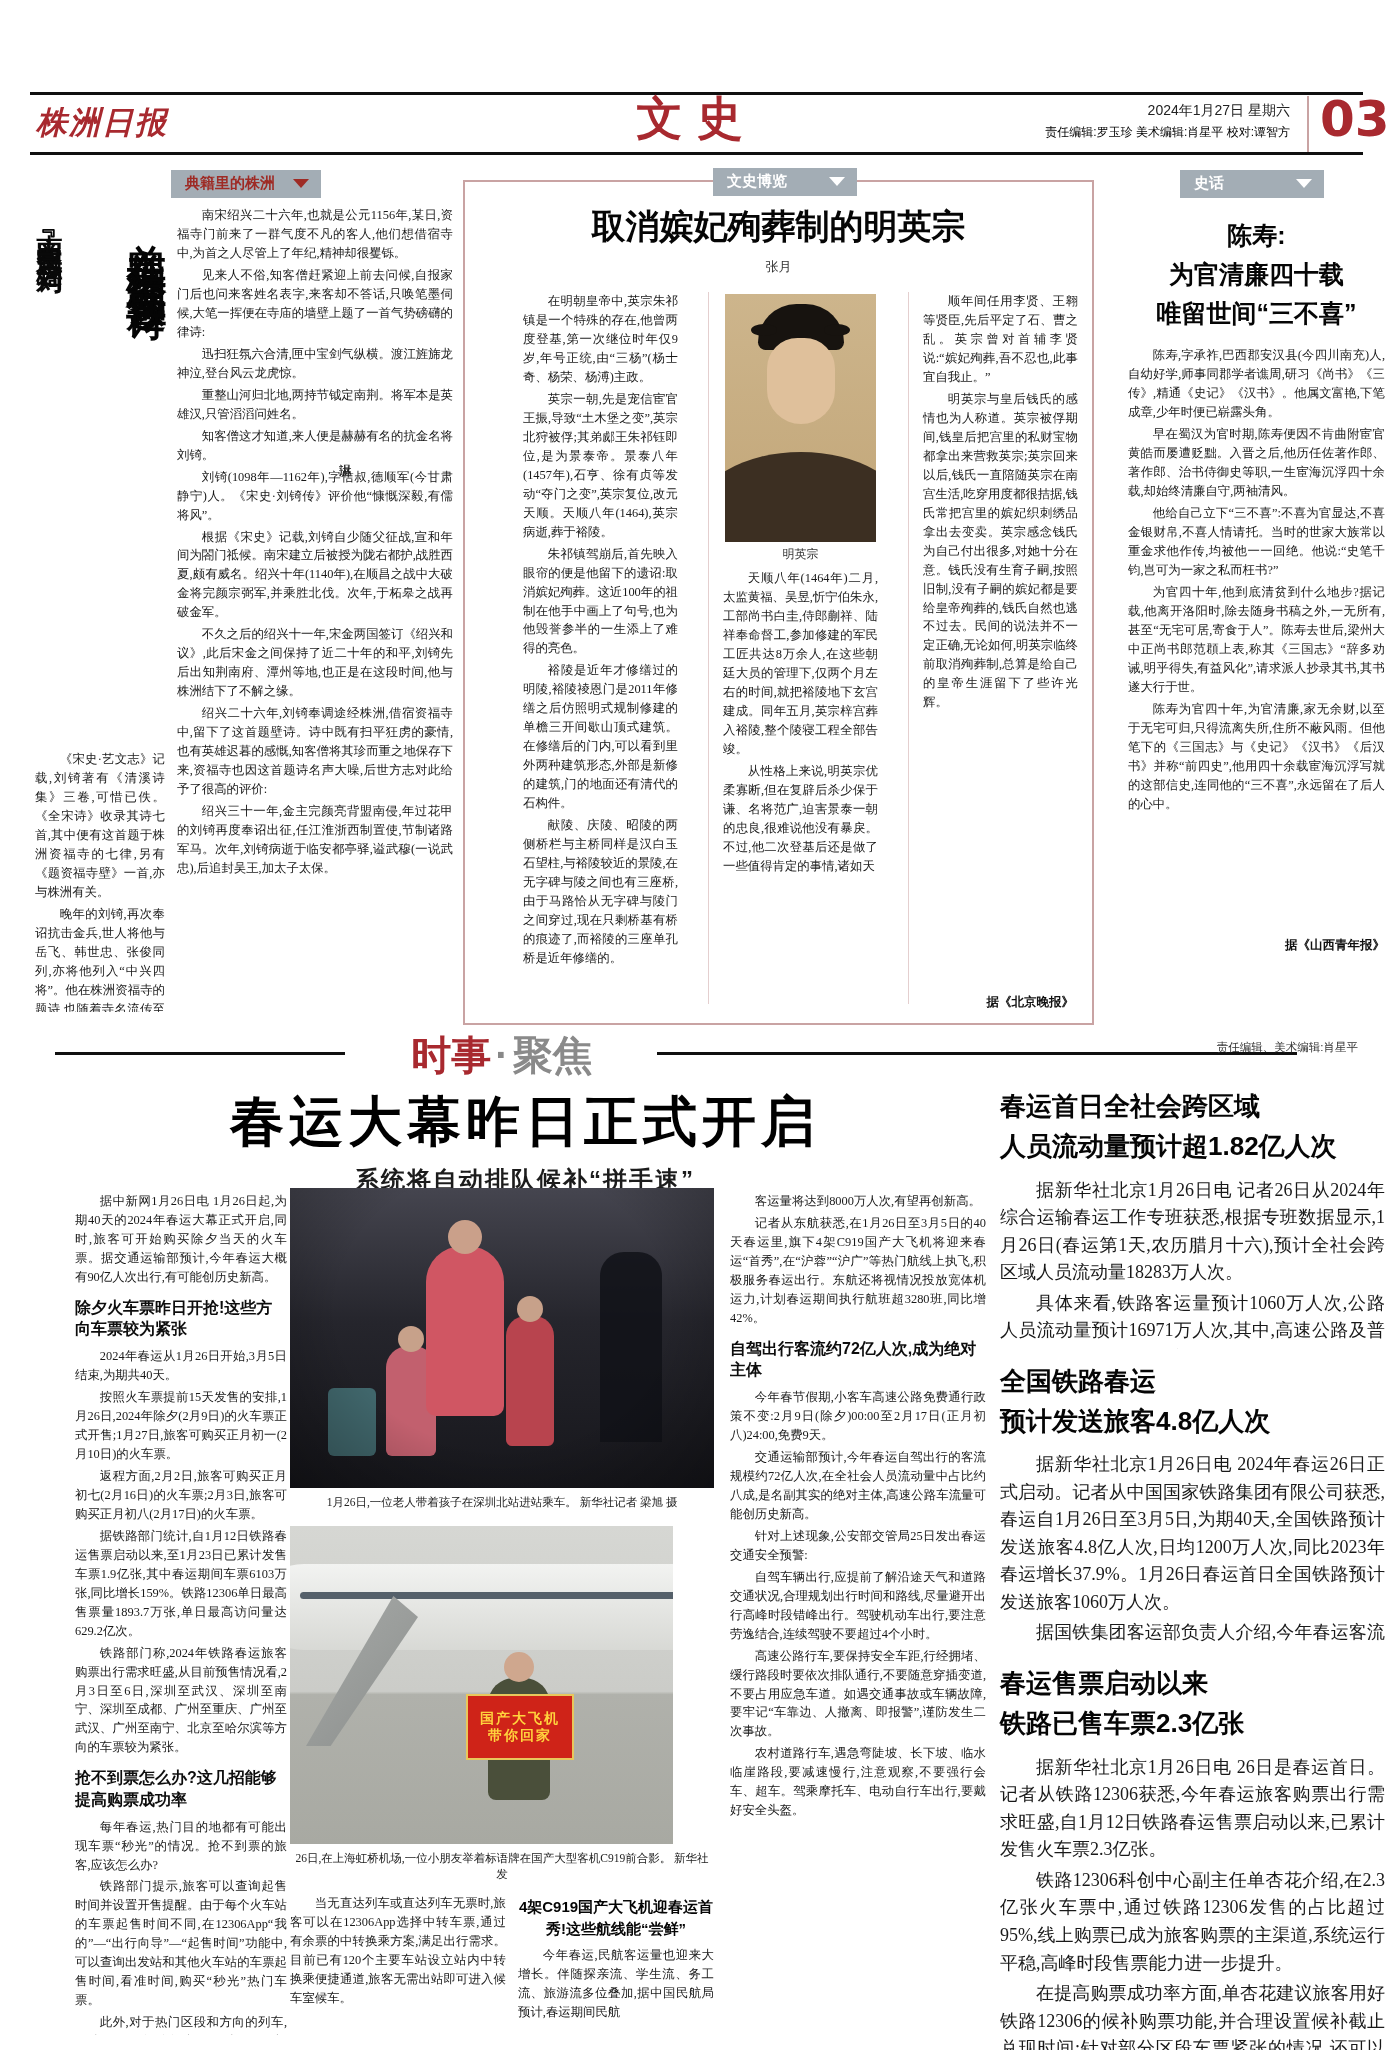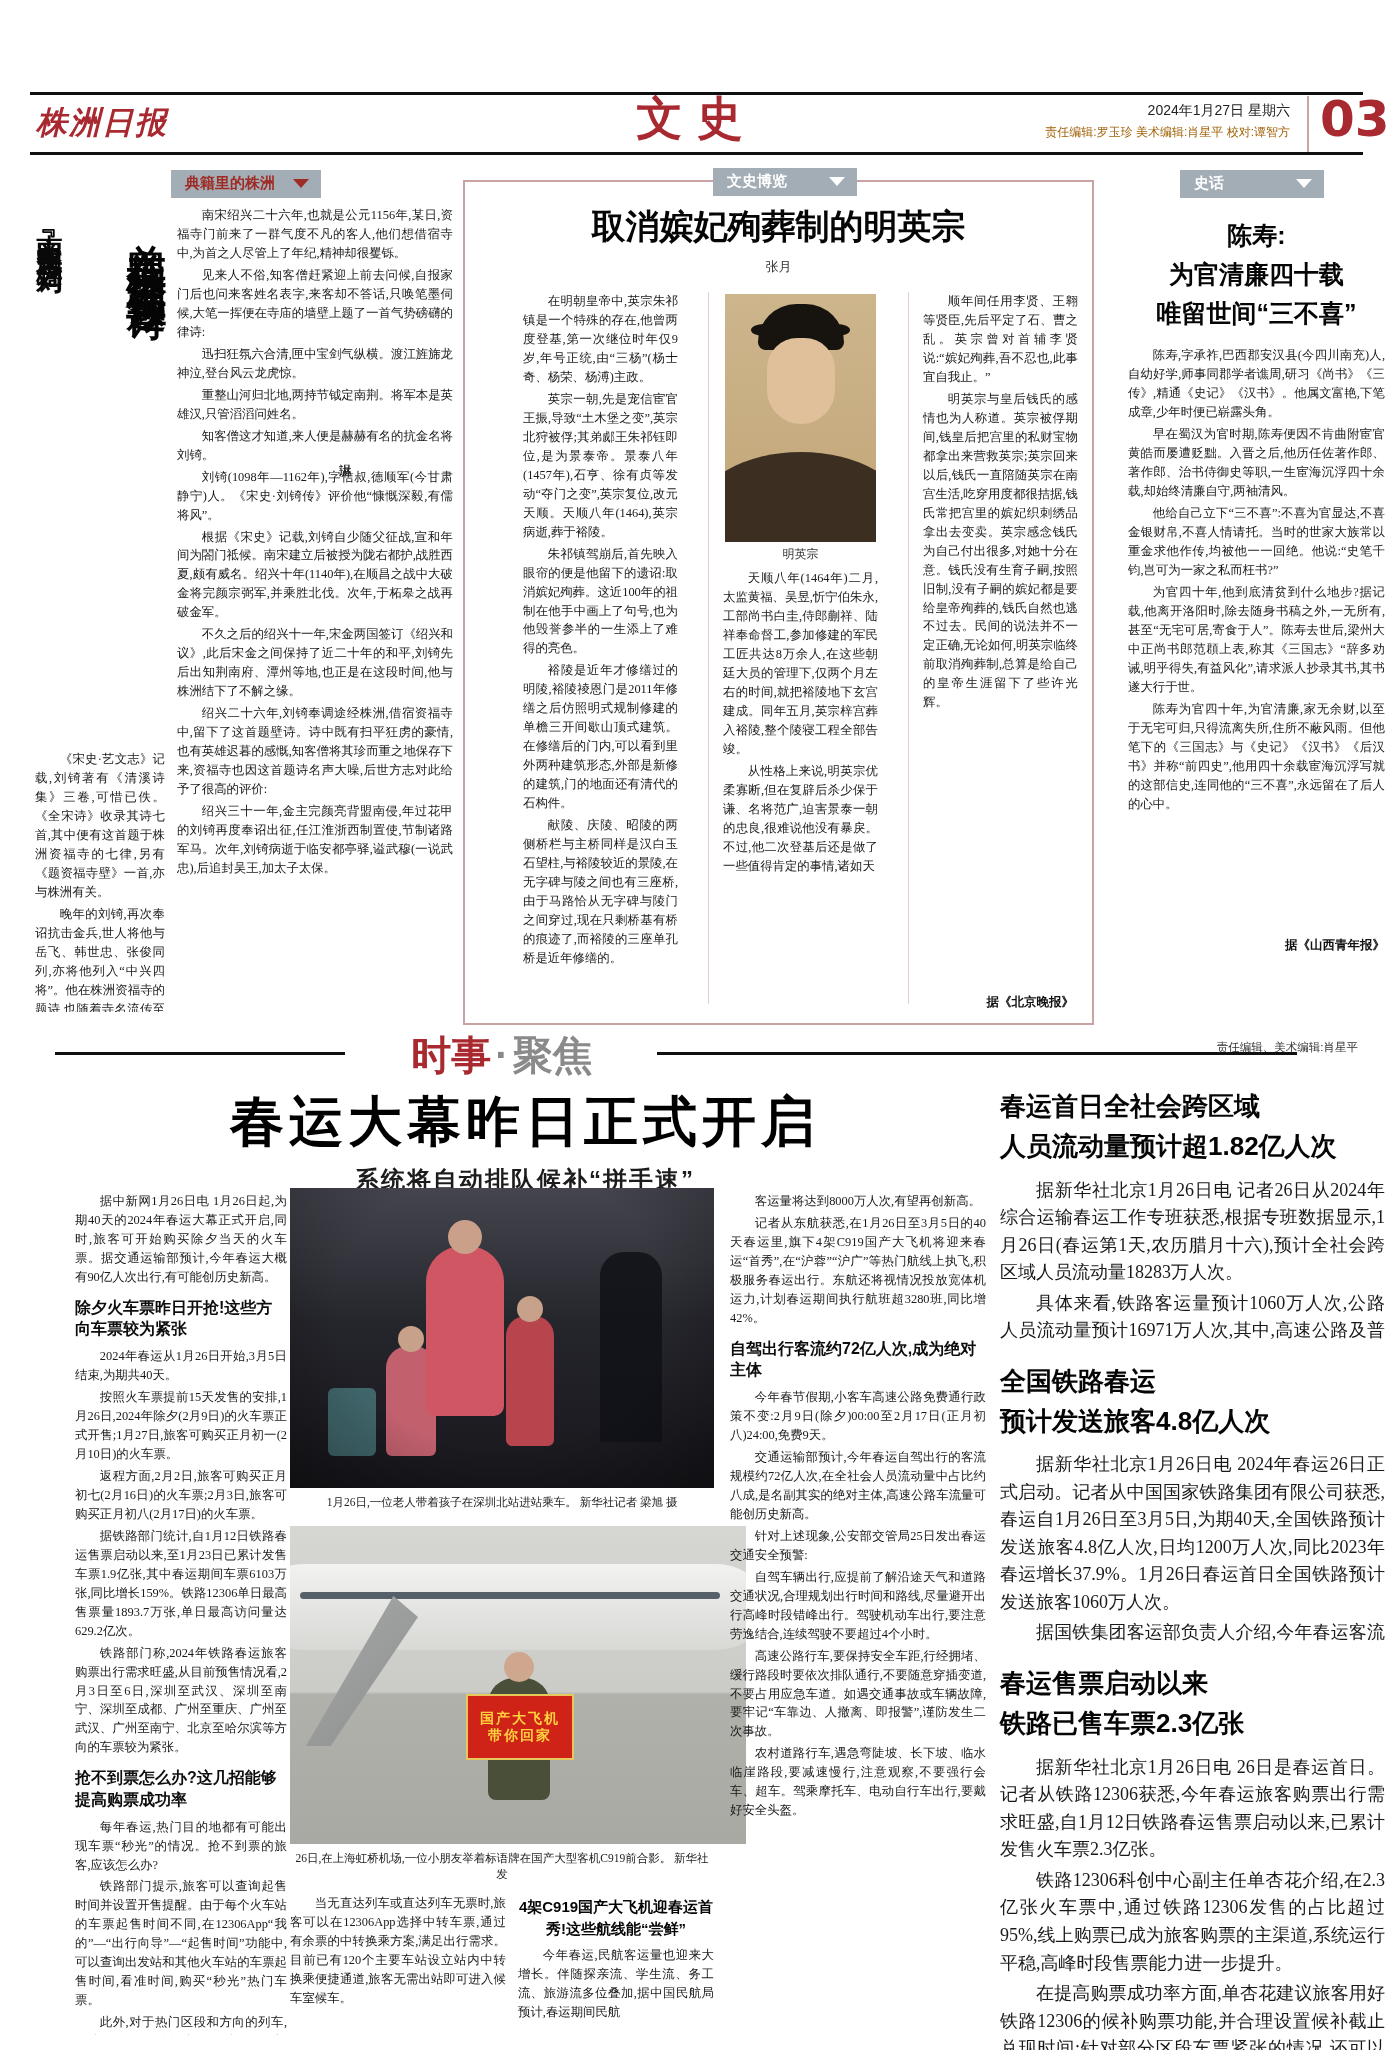--- a/index.html
+++ b/index.html
@@ -4,21 +4,21 @@
 <style>
   html,body{margin:0;padding:0;background:#e8e8e8;}
   .sheet{position:relative;width:1393px;height:2064px;background:#fff;margin:0 auto;overflow:hidden;
          font-family:"Liberation Serif",serif;color:#1a1a1a;}
   .abs{position:absolute;}
   .hrule{position:absolute;background:#101010;height:3px;}
   
   .logo{font:italic 900 31px "Liberation Serif",serif;color:#a8292f;letter-spacing:2px;}
   .section-title{font:900 46px "Liberation Sans",sans-serif;color:#a8292f;letter-spacing:14px;}
   .date-line{font:14px "Liberation Sans",sans-serif;color:#222;text-align:right;}
-  .editors-line{font:12px "Liberation Sans",sans-serif;color:#a16207;text-align:right;margin-top:4px;}
+  .editors-line{font:12px "Liberation Sans",sans-serif;color:#000000;text-align:right;margin-top:4px;}
   .pageno{font:900 50px "DejaVu Sans",sans-serif;color:#a8292f;line-height:1;}
   .pgdiv{position:absolute;width:2px;background:#c9a3a3;}
   
   .tag{display:inline-flex;align-items:center;background:#a3adb5;padding:4px 12px 5px 14px;
        font:bold 15px "Liberation Sans",sans-serif;color:#fff;min-width:118px;justify-content:space-between;gap:18px;}
   .tag .tri{width:0;height:0;border-left:8px solid transparent;border-right:8px solid transparent;border-top:9px solid currentColor;}
   .tag.redtext{color:#9e2b25;}
   
   .para{font:12.4px/1.53 "Liberation Serif",serif;text-align:justify;text-indent:2em;margin:0 0 3px;color:#191919;}
   .colbox{overflow:hidden;}
@@ -61,21 +61,21 @@
           background:linear-gradient(180deg,#45454f 0%,#25252c 45%,#17171c 100%);}
   .f-woman{position:absolute;left:136px;top:58px;width:78px;height:170px;background:#d05663;border-radius:36px 36px 10px 10px;}
   .f-woman::before{content:"";position:absolute;left:50%;top:-26px;transform:translateX(-50%);width:34px;height:34px;border-radius:50%;background:#caa08a;}
   .f-kid{position:absolute;left:96px;top:158px;width:50px;height:110px;background:#c2606e;border-radius:22px 22px 6px 6px;}
   .f-kid::before{content:"";position:absolute;left:50%;top:-20px;transform:translateX(-50%);width:26px;height:26px;border-radius:50%;background:#c7a18a;}
   .f-kid2{position:absolute;left:216px;top:128px;width:48px;height:130px;background:#b8444e;border-radius:20px 20px 6px 6px;}
   .f-kid2::before{content:"";position:absolute;left:50%;top:-20px;transform:translateX(-50%);width:26px;height:26px;border-radius:50%;background:#c7a18a;}
   .f-case{position:absolute;left:38px;top:200px;width:48px;height:68px;background:#40666b;border-radius:6px;}
   .f-dark{position:absolute;left:310px;top:64px;width:62px;height:190px;background:#101218;border-radius:24px 24px 0 0;opacity:.85;}
   .photo1::after{content:"";position:absolute;inset:0;background:radial-gradient(ellipse at 50% 40%,transparent 55%,rgba(0,0,0,.35));}
-  .photo2{position:relative;width:456px;height:318px;overflow:hidden;
+  .photo2{position:relative;width:383px;height:318px;overflow:hidden;
           background:linear-gradient(180deg,#d6d7d3 0%,#cbccc8 52%,#b0b1ab 53%,#a8a9a2 100%);}
   .plane{position:absolute;left:-30px;top:38px;width:500px;height:86px;background:linear-gradient(180deg,#f2f3f1,#d8d9d5);border-radius:44px/32px;}
   .plane::after{content:"";position:absolute;left:40px;right:40px;top:28px;height:7px;background:#55606a;border-radius:4px;}
   .stairs{position:absolute;left:16px;top:70px;width:112px;height:150px;background:linear-gradient(135deg,#a8aba9 0%,#8b8e8c 100%);
           clip-path:polygon(0 100%,78% 0,100% 14%,22% 100%);}
   .boy{position:absolute;left:198px;top:152px;width:62px;height:122px;background:#4a4f3a;border-radius:26px 26px 8px 8px;}
   .boy::before{content:"";position:absolute;left:50%;top:-26px;transform:translateX(-50%);width:30px;height:30px;border-radius:50%;background:#cfa78e;}
   .sign{position:absolute;left:176px;top:168px;width:104px;height:62px;background:#cf2318;border:2px solid #e8c75c;
         display:flex;flex-direction:column;align-items:center;justify-content:center;gap:2px;}
   .sign span{font:bold 14px "Liberation Sans",sans-serif;color:#ffd23d;letter-spacing:2px;line-height:1.1;}

